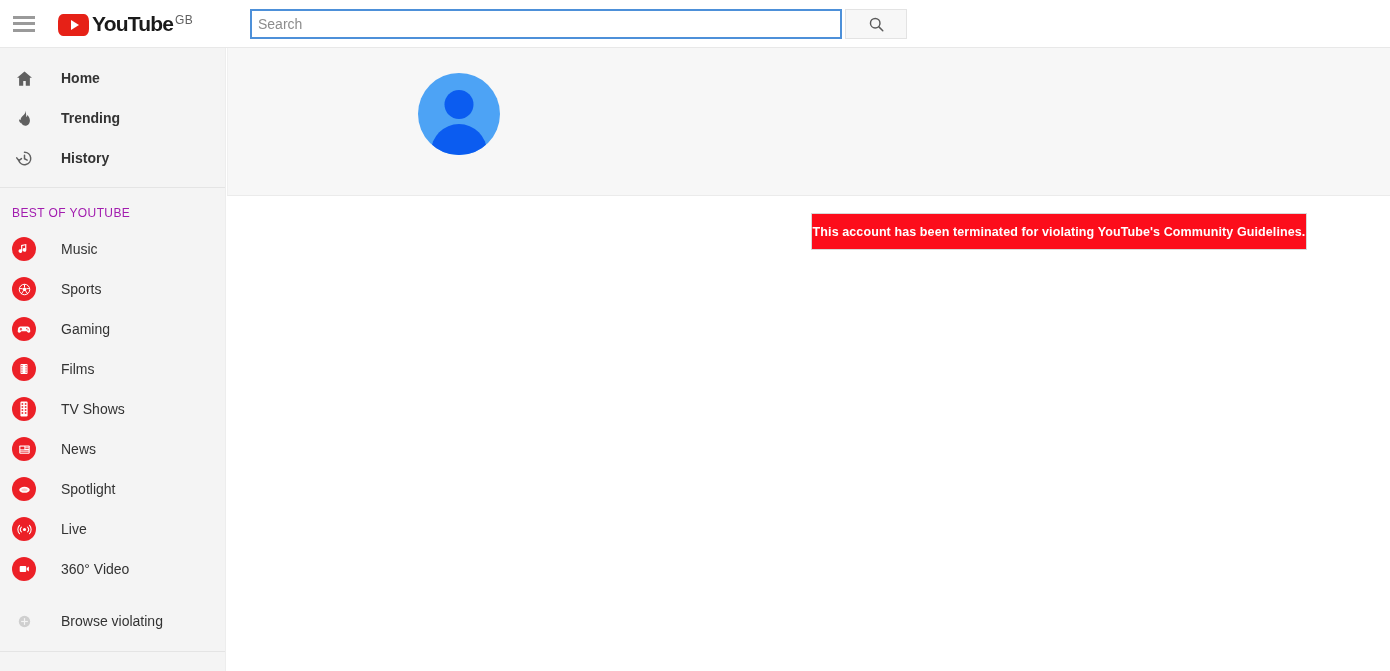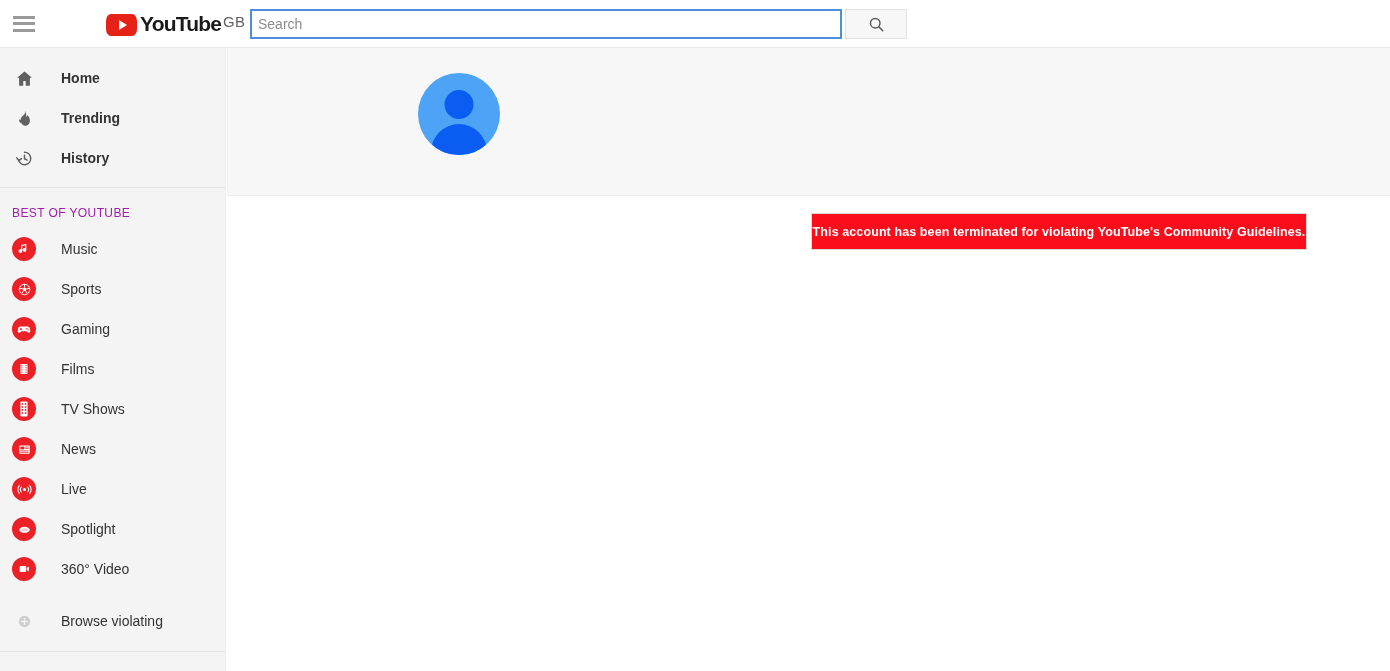--- a/index.html
+++ b/index.html
@@ -10,21 +10,21 @@
     font-family: "Liberation Sans", sans-serif;
     overflow: hidden;
   }
 
   
   #topbar {
     position: absolute; top: 0; left: 0;
     width: 1390px; height: 48px;
     background: #ffffff;
     border-bottom: 1px solid #e8e8e8;
-    display: flex; align-items: center; gap: 48px;
+    display: flex; align-items: center;
   }
   #hamburger {
     width: 26px; height: 18px;
     margin-left: 11px; margin-right: 18px;
     display: flex; flex-direction: column; justify-content: space-between;
     padding: 1px 2px;
     cursor: pointer;
   }
   #hamburger span {
     display: block; height: 3px; width: 100%;
@@ -48,21 +48,21 @@
     border-bottom: 5px solid transparent;
     margin-left: 2px;
   }
   #logo-word {
     font-size: 21px; font-weight: bold;
     color: #1a1a1a; letter-spacing: -0.8px;
     margin-left: 3px; line-height: 24px;
     font-family: "Liberation Sans", sans-serif;
   }
   #logo-country {
-    font-size: 15px; color: #606060;
+    font-size: 12px; color: #606060;
     margin-left: 2px; margin-top: 1px;
     letter-spacing: 0.2px;
   }
   #search-wrap {
     position: absolute; left: 227px; top: 9px;
     display: flex; align-items: stretch;
   }
   #search-input {
     width: 592px; height: 30px;
     border: 2px solid #4d90d9;
@@ -339,42 +339,42 @@
             <rect x="5.4" y="15.8" width="13.2" height="1.2" fill="#ec2027"></rect>
           </svg>
         </span>
       </span>
       <span class="nav-label">News</span>
     </div>
 
     <div class="nav-item">
       <span class="nav-ico">
         <span class="circ">
+          <svg width="17" height="17" viewBox="0 0 24 24">
+            <ellipse cx="12" cy="12.4" rx="7.4" ry="4.2" fill="#ffffff"></ellipse>
+            <ellipse cx="12" cy="12.4" rx="4.4" ry="2.2" fill="#ec2027" opacity="0.25"></ellipse>
+          </svg>
+        </span>
+      </span>
+      <span class="nav-label">Spotlight</span>
+    </div>
+
+    <div class="nav-item">
+      <span class="nav-ico">
+        <span class="circ">
           <svg width="17" height="17" viewBox="0 0 24 24" fill="none" stroke="#ffffff" stroke-width="1.5" stroke-linecap="round">
             <circle cx="12" cy="12" r="2.2" fill="#ffffff" stroke="none"></circle>
             <path d="M7.6 8.6a5 5 0 0 0 0 6.8"></path>
             <path d="M16.4 8.6a5 5 0 0 1 0 6.8"></path>
             <path d="M5 6.2a8.3 8.3 0 0 0 0 11.6"></path>
             <path d="M19 6.2a8.3 8.3 0 0 1 0 11.6"></path>
           </svg>
         </span>
       </span>
       <span class="nav-label">Live</span>
-    </div>
-
-    <div class="nav-item">
-      <span class="nav-ico">
-        <span class="circ">
-          <svg width="17" height="17" viewBox="0 0 24 24">
-            <ellipse cx="12" cy="12.4" rx="7.4" ry="4.2" fill="#ffffff"></ellipse>
-            <ellipse cx="12" cy="12.4" rx="4.4" ry="2.2" fill="#ec2027" opacity="0.25"></ellipse>
-          </svg>
-        </span>
-      </span>
-      <span class="nav-label">Spotlight</span>
     </div>
 
     <div class="nav-item">
       <span class="nav-ico">
         <span class="circ">
           <svg width="14" height="14" viewBox="0 0 24 24" fill="#ffffff">
             <rect x="4.6" y="7" width="11.2" height="10" rx="1.6"></rect>
             <polygon points="16.8,10.4 20.4,7.6 20.4,16.4 16.8,13.6"></polygon>
           </svg>
         </span>

